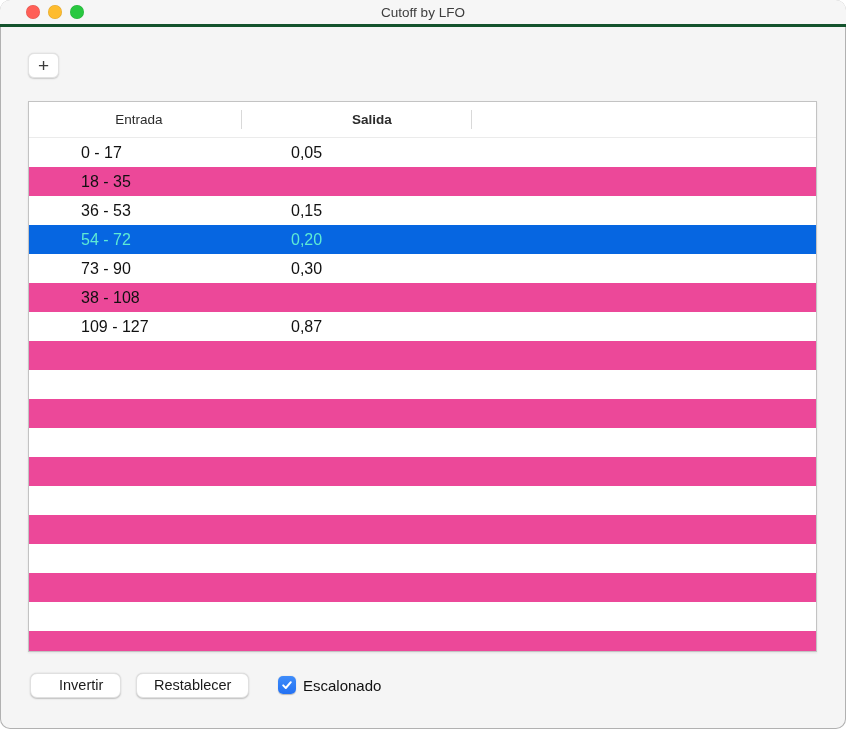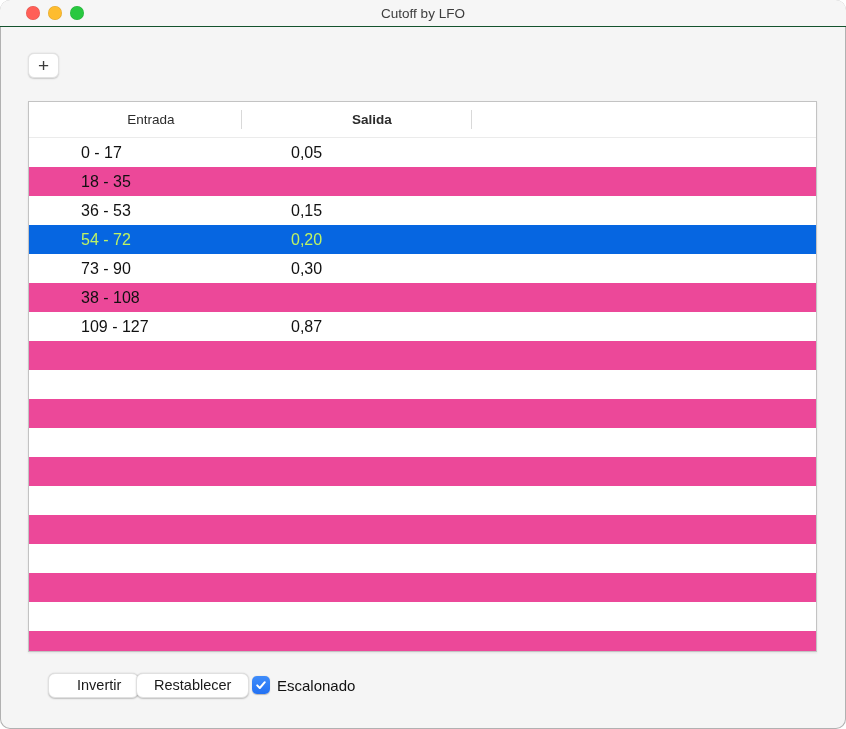--- a/index.html
+++ b/index.html
@@ -14,21 +14,21 @@
     background: #f5f5f5;
     border-radius: 10px;
     box-shadow: 0 0 0 1px rgba(0,0,0,0.28) inset;
     overflow: hidden;
   }
   
   .titlebar {
     position: absolute; top: 0; left: 0; right: 0;
     height: 27px;
     background: #f6f6f6;
-    border-bottom: 1px solid #14532d;
+    border-bottom: 3px solid #14532d;
   }
   .traffic-lights {
     position: absolute; left: 26px; top: 50%; transform: translateY(-50%);
     display: flex; gap: 8px;
   }
   .tl { width: 14px; height: 14px; border-radius: 50%; display: inline-block; }
   .tl.red    { background: #ff5f57; box-shadow: 0 0 0 0.5px rgba(0,0,0,0.12) inset; }
   .tl.yellow { background: #febc2e; box-shadow: 0 0 0 0.5px rgba(0,0,0,0.12) inset; }
   .tl.green  { background: #28c840; box-shadow: 0 0 0 0.5px rgba(0,0,0,0.12) inset; }
   .title {
@@ -63,63 +63,63 @@
     position: relative;
     height: 36px;
     background: #ffffff;
     border-bottom: 1px solid #ebebeb;
   }
   .th {
     position: absolute; top: 0; bottom: 0;
     display: flex; align-items: center; justify-content: center;
     font-size: 13.5px; color: #2b2b2b;
   }
-  .th.col1 { left: 16px;     width: 212px; }
+  .th.col1 { left: 4px;     width: 212px; }
   .th.col2 { left: 228px; width: 230px; font-weight: bold; }
   .hsep {
     position: absolute; top: 8px; bottom: 8px; width: 1px;
     background: #d9d9d9;
   }
   .hsep.s1 { left: 212px; }
   .hsep.s2 { left: 442px; }
   .tbody { position: relative; }
   .row {
     display: flex;
     height: 29px;
     line-height: 29px;
     font-size: 16px;
     color: #111111;
     background: #ffffff;
     padding-left: 40px;
   }
   .row.alt { background: #ec4899; }
-  .row.selected { background: var(--sel-blue, #0666e1); color: #bef264; }
+  .row.selected { background: var(--sel-blue, #0666e1); color: #5eead4; }
   .cell-in  { width: 212px; padding-left: 12px; }
   .cell-out { width: 230px; padding-left: 10px; }
   
   .footer {
     position: absolute; left: 0; right: 0; top: 672px;
     height: 26px;
     display: flex; align-items: center;
   }
   .push-btn {
     height: 25px;
     background: #ffffff;
     border: 1px solid #e0e0e0;
     border-radius: 7px;
     box-shadow: 0 0.5px 1.5px rgba(0,0,0,0.22);
     font-family: "Liberation Sans", "DejaVu Sans", sans-serif;
     font-size: 14.5px; color: #1a1a1a;
     padding: 0 17px;
     cursor: default;
   }
-  .push-btn.invert { position: absolute; left: 48px; padding-left: 28px; }
+  .push-btn.invert { position: absolute; left: 30px; padding-left: 28px; }
   .push-btn.reset  { position: absolute; left: 126px; margin-left: 10px; }
   .checkbox-group {
-    position: absolute; left: 252px; top: 0; bottom: 0;
+    position: absolute; left: 278px; top: 0; bottom: 0;
     display: flex; align-items: center; gap: 7px;
   }
   .checkbox {
     width: 18px; height: 18px;
     border-radius: 5px;
     background: linear-gradient(#3f8cfa, #2371f3);
     box-shadow: 0 0.5px 1px rgba(0,0,0,0.25);
     display: flex; align-items: center; justify-content: center;
     color: #ffffff;
   }

